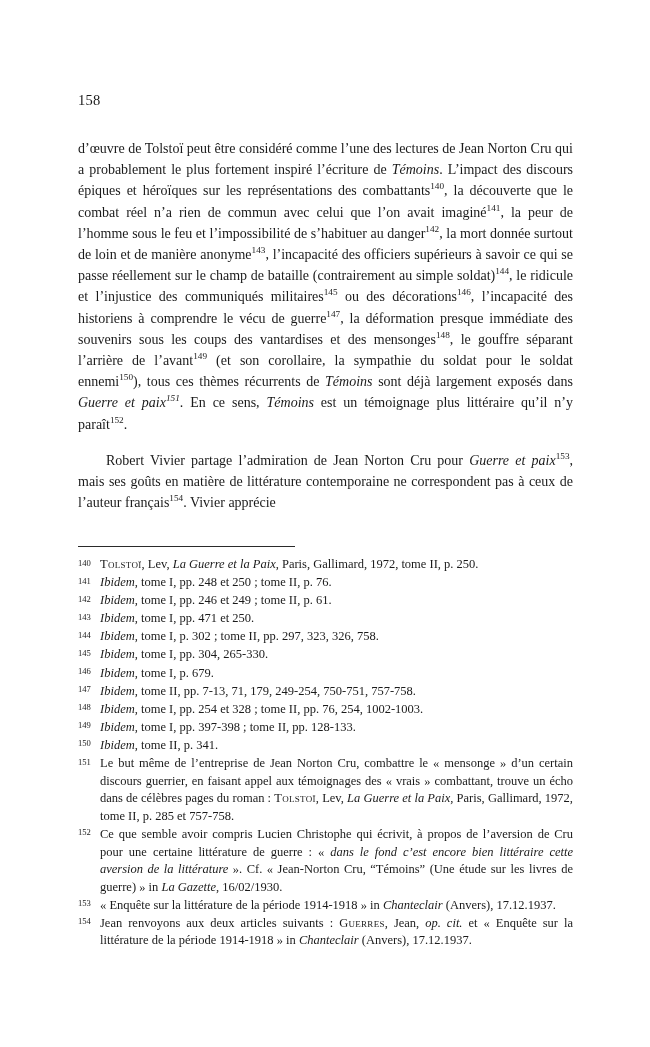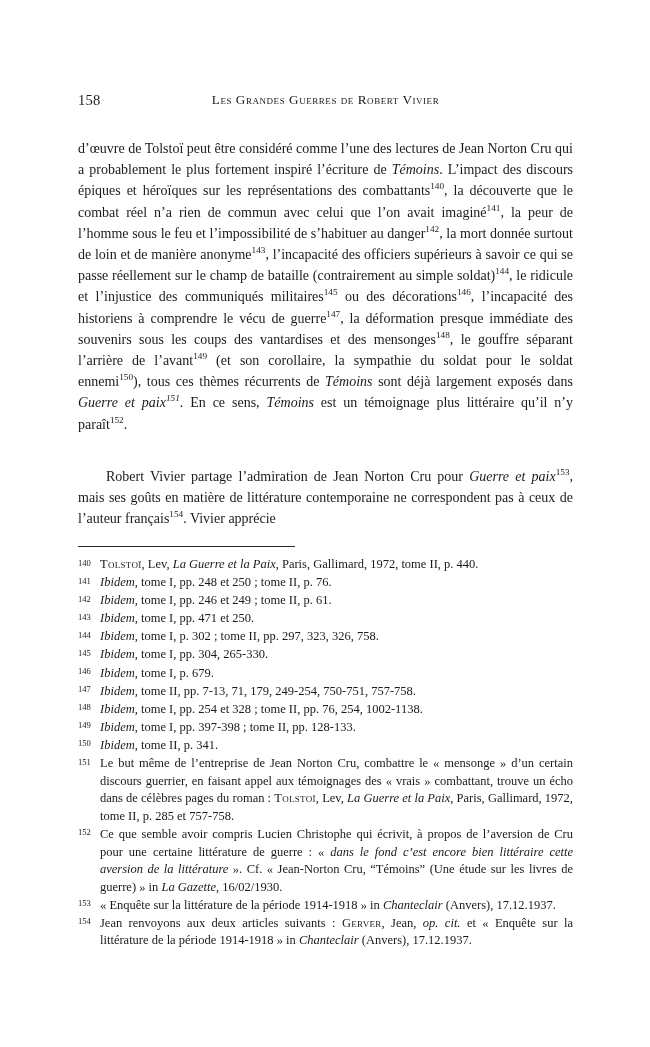--- a/index.html
+++ b/index.html
@@ -55,21 +55,21 @@
     margin: 0;
     text-align: justify;
     text-justify: inter-word;
     font-size: 14px;
     line-height: 21.2px;
     text-indent: 0;
     hyphens: none;
   }
   .body-para.indented {
     text-indent: 28px;
-    margin-top: 31px;
+    margin-top: 15px;
   }
   .it { font-style: italic; }
   sup.fn {
     font-size: 0.66em;
     vertical-align: super;
     line-height: 0;
   }
 
   
   .fn-rule {
@@ -106,60 +106,59 @@
   }
   .sc { font-variant: small-caps; letter-spacing: 0.3px; }
 </style>
 </head>
 <body>
 
 <div class="page">
 
   <div class="running-head">
     <span class="folio">158</span>
-    <span class="head-title">Les Grandes Guerres de Robert Vivier</span>
   </div>
 
   <div class="body-block">
 
     <p class="body-para"><span>d’œuvre de Tolstoï peut être considéré comme l’une des lectures de Jean Norton Cru qui a probablement le plus fortement inspiré l’écriture de </span><span class="it">Témoins</span><span>. L’impact des discours épiques et héroïques sur les représentations des combattants</span><sup class="fn">140</sup><span>, la découverte que le combat réel n’a rien de commun avec celui que l’on avait imaginé</span><sup class="fn">141</sup><span>, la peur de l’homme sous le feu et l’impossibilité de s’habituer au danger</span><sup class="fn">142</sup><span>, la mort donnée surtout de loin et de manière anonyme</span><sup class="fn">143</sup><span>, l’incapacité des officiers supérieurs à savoir ce qui se passe réellement sur le champ de bataille (contrairement au simple soldat)</span><sup class="fn">144</sup><span>, le ridicule et l’injustice des communiqués militaires</span><sup class="fn">145</sup><span> ou des décorations</span><sup class="fn">146</sup><span>, l’incapacité des historiens à comprendre le vécu de guerre</span><sup class="fn">147</sup><span>, la déformation presque immédiate des souvenirs sous les coups des vantardises et des mensonges</span><sup class="fn">148</sup><span>, le gouffre séparant l’arrière de l’avant</span><sup class="fn">149</sup><span> (et son corollaire, la sympathie du soldat pour le soldat ennemi</span><sup class="fn">150</sup><span>), tous ces thèmes récurrents de </span><span class="it">Témoins</span><span> sont déjà largement exposés dans </span><span class="it">Guerre et paix</span><sup class="fn it">151</sup><span>. En ce sens, </span><span class="it">Témoins</span><span> est un témoignage plus littéraire qu’il n’y paraît</span><sup class="fn">152</sup><span>.</span></p>
 
     <p class="body-para indented"><span>Robert Vivier partage l’admiration de Jean Norton Cru pour </span><span class="it">Guerre et paix</span><sup class="fn">153</sup><span>, mais ses goûts en matière de littérature contemporaine ne correspondent pas à ceux de l’auteur français</span><sup class="fn">154</sup><span>. Vivier apprécie</span></p>
 
   </div>
 
   <div class="fn-rule"></div>
 
   <div class="footnotes">
 
-    <p class="fn-item"><span class="fn-num">140</span><span class="sc">Tolstoï</span><span>, Lev, </span><span class="it">La Guerre et la Paix</span><span>, Paris, Gallimard, 1972, tome II, p. 440.</span></p>
+    <p class="fn-item"><span class="fn-num">140</span><span class="sc">Tolstoï</span><span>, Lev, </span><span class="it">La Guerre et la Paix</span><span>, Paris, Gallimard, 1972, tome II, p. 250.</span></p>
 
     <p class="fn-item"><span class="fn-num">141</span><span class="it">Ibidem</span><span>, tome I, pp. 248 et 250 ; tome II, p. 76.</span></p>
 
     <p class="fn-item"><span class="fn-num">142</span><span class="it">Ibidem</span><span>, tome I, pp. 246 et 249 ; tome II, p. 61.</span></p>
 
     <p class="fn-item"><span class="fn-num">143</span><span class="it">Ibidem</span><span>, tome I, pp. 471 et 250.</span></p>
 
     <p class="fn-item"><span class="fn-num">144</span><span class="it">Ibidem</span><span>, tome I, p. 302 ; tome II, pp. 297, 323, 326, 758.</span></p>
 
     <p class="fn-item"><span class="fn-num">145</span><span class="it">Ibidem</span><span>, tome I, pp. 304, 265-330.</span></p>
 
     <p class="fn-item"><span class="fn-num">146</span><span class="it">Ibidem</span><span>, tome I, p. 679.</span></p>
 
     <p class="fn-item"><span class="fn-num">147</span><span class="it">Ibidem</span><span>, tome II, pp. 7-13, 71, 179, 249-254, 750-751, 757-758.</span></p>
 
-    <p class="fn-item"><span class="fn-num">148</span><span class="it">Ibidem</span><span>, tome I, pp. 254 et 328 ; tome II, pp. 76, 254, 1002-1138.</span></p>
+    <p class="fn-item"><span class="fn-num">148</span><span class="it">Ibidem</span><span>, tome I, pp. 254 et 328 ; tome II, pp. 76, 254, 1002-1003.</span></p>
 
     <p class="fn-item"><span class="fn-num">149</span><span class="it">Ibidem</span><span>, tome I, pp. 397-398 ; tome II, pp. 128-133.</span></p>
 
     <p class="fn-item"><span class="fn-num">150</span><span class="it">Ibidem</span><span>, tome II, p. 341.</span></p>
 
     <p class="fn-item"><span class="fn-num">151</span><span>Le but même de l’entreprise de Jean Norton Cru, combattre le « mensonge » d’un certain discours guerrier, en faisant appel aux témoignages des « vrais » combattant, trouve un écho dans de célèbres pages du roman : </span><span class="sc">Tolstoï</span><span>, Lev, </span><span class="it">La Guerre et la Paix</span><span>, Paris, Gallimard, 1972, tome II, p. 285 et 757-758.</span></p>
 
     <p class="fn-item"><span class="fn-num">152</span><span>Ce que semble avoir compris Lucien Christophe qui écrivit, à propos de l’aversion de Cru pour une certaine littérature de guerre : « </span><span class="it">dans le fond c’est encore bien littéraire cette aversion de la littérature</span><span> ». Cf. « Jean-Norton Cru, “Témoins” (Une étude sur les livres de guerre) » in </span><span class="it">La Gazette</span><span>, 16/02/1930.</span></p>
 
     <p class="fn-item"><span class="fn-num">153</span><span>« Enquête sur la littérature de la période 1914-1918 » in </span><span class="it">Chanteclair</span><span> (Anvers), 17.12.1937.</span></p>
 
-    <p class="fn-item"><span class="fn-num">154</span><span>Jean renvoyons aux deux articles suivants : </span><span class="sc">Gerver</span><span>, Jean, </span><span class="it">op. cit.</span><span> et « Enquête sur la littérature de la période 1914-1918 » in </span><span class="it">Chanteclair</span><span> (Anvers), 17.12.1937.</span></p>
+    <p class="fn-item"><span class="fn-num">154</span><span>Jean renvoyons aux deux articles suivants : </span><span class="sc">Guerres</span><span>, Jean, </span><span class="it">op. cit.</span><span> et « Enquête sur la littérature de la période 1914-1918 » in </span><span class="it">Chanteclair</span><span> (Anvers), 17.12.1937.</span></p>
 
   </div>
 
 </div>
 
 </body></html>

